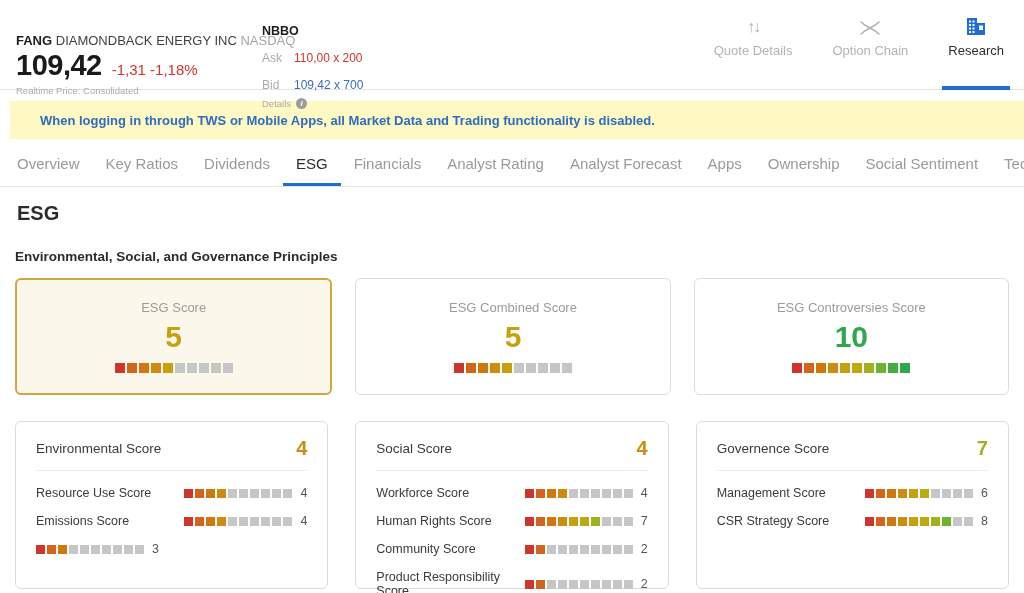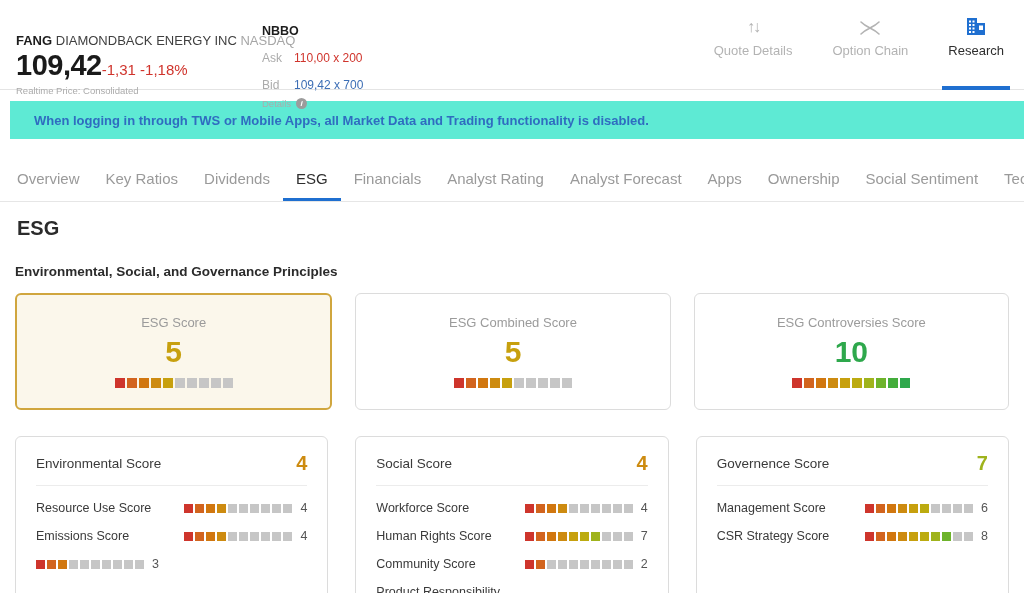--- a/index.html
+++ b/index.html
@@ -9,21 +9,21 @@
     background:#fff; font-family:"Liberation Sans", sans-serif;
     color:#3a3a3a;
   }
   
   .header { height:90px; border-bottom:1px solid #e4e4e4; display:flex; position:relative; }
   .quote-block { padding:9px 0 0 16px; width:262px; }
   .sym-line { font-size:13px; white-space:nowrap;margin-top:24px; }
   .symbol   { font-weight:bold; color:#1d1d1d; }
   .company  { color:#3f3f3f; }
   .exchange { color:#a6a6a6; }
-  .price-line { display:flex; align-items:baseline; margin-top:1px; }
+  .price-line { display:flex; align-items:baseline; gap:10px; margin-top:1px; }
   .price  { font-size:29px; font-weight:bold; color:#1a1a1a; letter-spacing:-0.5px; }
   .change { font-size:15px; color:#d0342c; }
   .note   { font-size:9.5px; color:#ababab; margin-top:3px; }
   .nbbo { padding-top:24px; font-size:12px; }
   .nbbo-title { font-size:12.5px; font-weight:bold; color:#1d1d1d; margin-bottom:3px; }
   .nbbo-row { display:flex; margin-top:13px; }
   .nbbo-label { color:#ababab; width:32px; }
   .ask-val { color:#d0342c; }
   .bid-val { color:#3c6eb5; }
   .details-row { display:flex; align-items:center; gap:5px; margin-top:6px; font-size:9.5px; color:#ababab; }
@@ -32,22 +32,22 @@
                align-items:center; justify-content:center; }
   .actions { margin-left:auto; display:flex; gap:40px; padding:14px 20px 0 0; }
   .action { display:flex; flex-direction:column; align-items:center; gap:7px;
             color:#b3b3b3; font-size:13px; height:76px; position:relative; cursor:pointer; }
   .action .icon-area { height:22px; display:flex; align-items:flex-end; color:#b3b3b3; }
   .action.active { color:#2e2e2e; }
   .action.active::after { content:""; position:absolute; bottom:0; left:-6px; right:-6px;
                           height:4px; background:#1f6fd0; }
   .updown { font-size:16px; letter-spacing:-2px; color:#b3b3b3; }
   
-  .banner { margin:11px 0 16px 10px; height:38px; background:#5eead4; display:flex;
-            align-items:center; padding-left:24px; }
+  .banner { margin:11px 0 1px 10px; height:38px; background:#fef9c3; display:flex;
+            align-items:center; padding-left:30px; }
   .banner-text { color:#2f6cc0; font-size:13px; font-weight:bold; }
   
   .tabbar { display:flex; align-items:flex-end; border-bottom:1px solid #e6e6e6;
             height:47px; padding:0 8px 0 4px; }
   .tab { padding:14px 13px 14px; font-size:15px; color:#9a9a9a; cursor:pointer; white-space:nowrap; }
   .tab.active { color:#2e2e2e; padding-bottom:11px; border-bottom:3px solid #1f6fd0; }
   
   .content { padding:0 15px; }
   .page-title { font-size:20px; font-weight:600; color:#2b2b2b; margin:15px 0 0 2px; }
   .subtitle { font-size:13.5px; font-weight:bold; color:#2b2b2b; margin-top:24px; }

